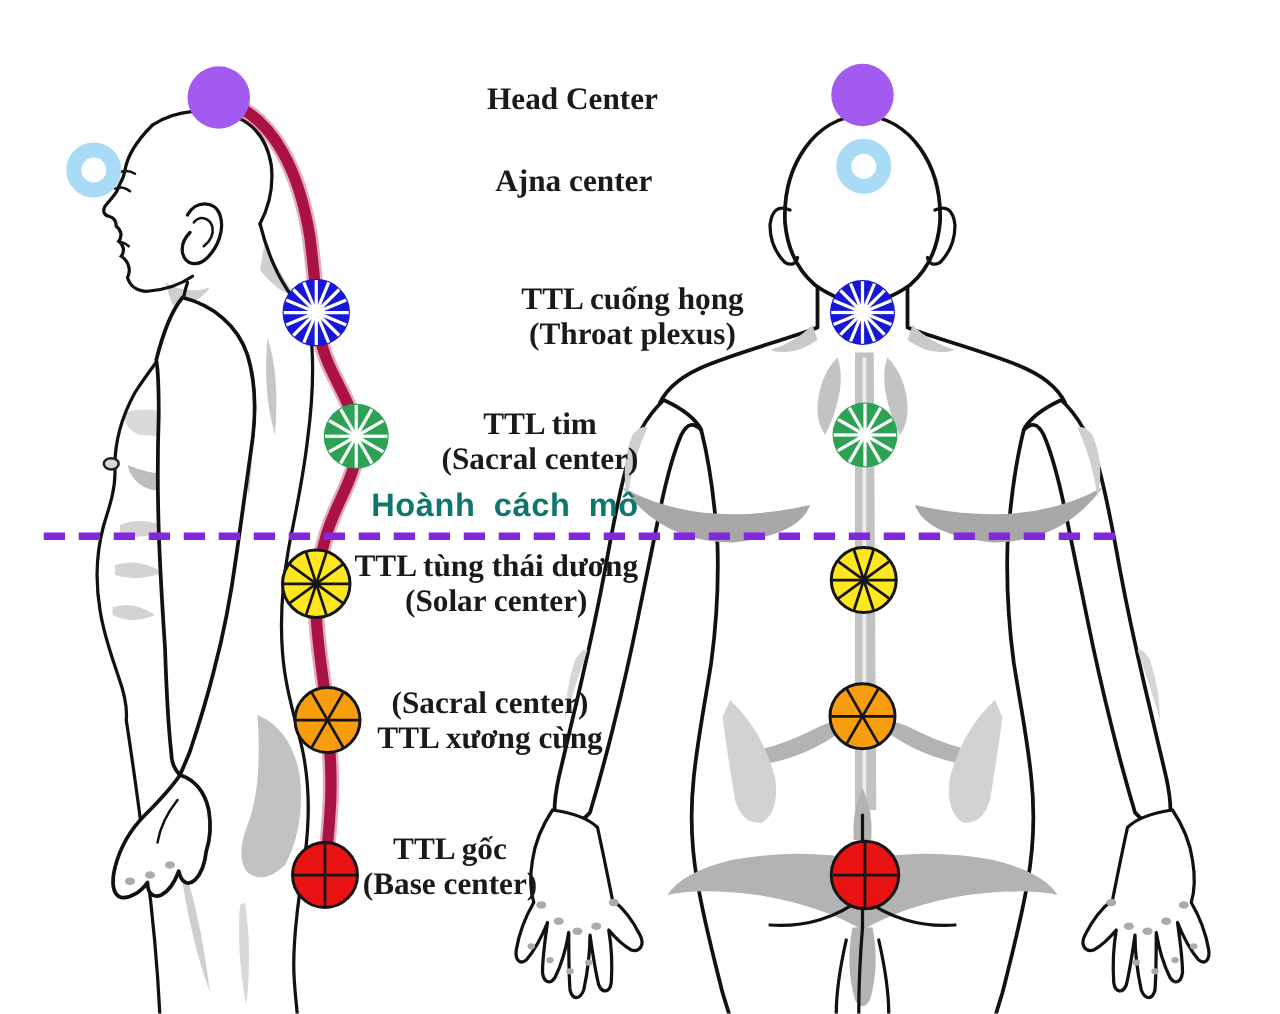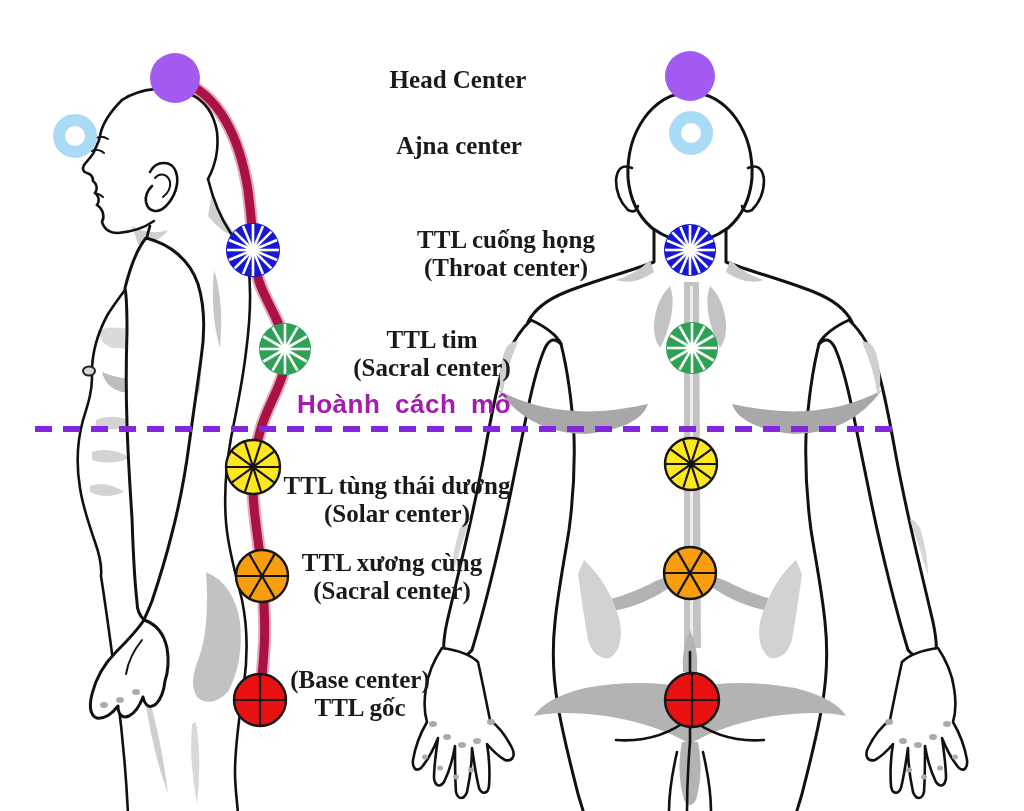--- a/index.html
+++ b/index.html
@@ -8,21 +8,21 @@
   #art{position:absolute;left:0;top:0;}
   .label{position:absolute;transform:translateX(-50%);text-align:center;white-space:nowrap;
          font-family:"Liberation Serif",serif;font-weight:700;font-size:25px;line-height:28px;
          color:#1a1a1a;}
   #lbl-head{left:458px;top:66px;}
   #lbl-ajna{left:459px;top:132px;}
   #lbl-throat{left:478px;top:226px;margin-left:28px;}
   #lbl-heart{left:432px;top:326px;}
   #lbl-diaphragm{left:404px;top:390px;font-family:"Liberation Sans",sans-serif;
                  font-size:26px;word-spacing:7px;letter-spacing:.5px;}
-  #lbl-solar{left:397px;top:440px;margin-top:32px;}
+  #lbl-solar{left:397px;top:440px;}
   #lbl-sacral{left:392px;top:549px;}
   #lbl-base{left:360px;top:666px;}
   .outline{fill:#ffffff;stroke:#111111;stroke-width:3;stroke-linejoin:round;stroke-linecap:round;}
   .stroke-only{fill:none;stroke:#111111;stroke-width:2.6;stroke-linecap:round;}
   .thin{stroke-width:2;}
   .shade{stroke:none;}
 </style>
 </head>
 <body>
 
@@ -315,35 +315,35 @@
 </svg>
 
 <div class="label" id="lbl-head">
   <div>Head Center</div>
 </div>
 <div class="label" id="lbl-ajna">
   <div>Ajna center</div>
 </div>
 <div class="label" id="lbl-throat">
   <div>TTL cuống họng</div>
-  <div>(Throat center)</div>
+  <div>(Throat plexus)</div>
 </div>
 <div class="label" id="lbl-heart">
   <div>TTL tim</div>
   <div>(Sacral center)</div>
 </div>
-<div class="label" id="lbl-diaphragm" style="color: #a21caf;">
+<div class="label" id="lbl-diaphragm" style="color: #0f766e;">
   <div>Hoành cách mô</div>
 </div>
 <div class="label" id="lbl-solar">
   <div>TTL tùng thái dương</div>
   <div>(Solar center)</div>
 </div>
 <div class="label" id="lbl-sacral">
+  <div>(Sacral center)</div>
   <div>TTL xương cùng</div>
-  <div>(Sacral center)</div>
 </div>
 <div class="label" id="lbl-base">
+  <div>TTL gốc</div>
   <div>(Base center)</div>
-  <div>TTL gốc</div>
 </div>
 
 </div>
 
 </body></html>

